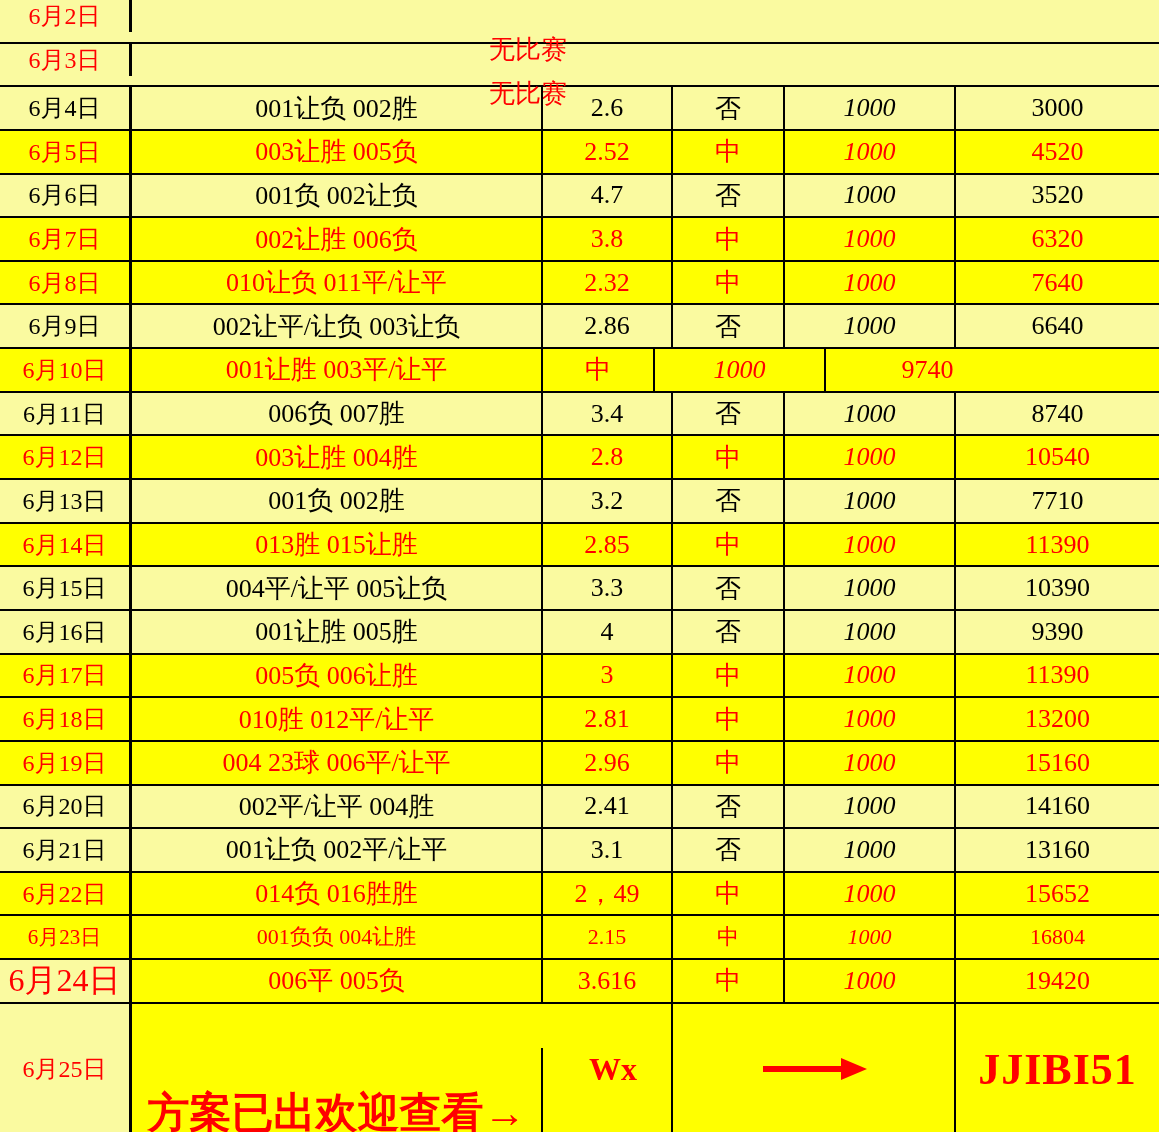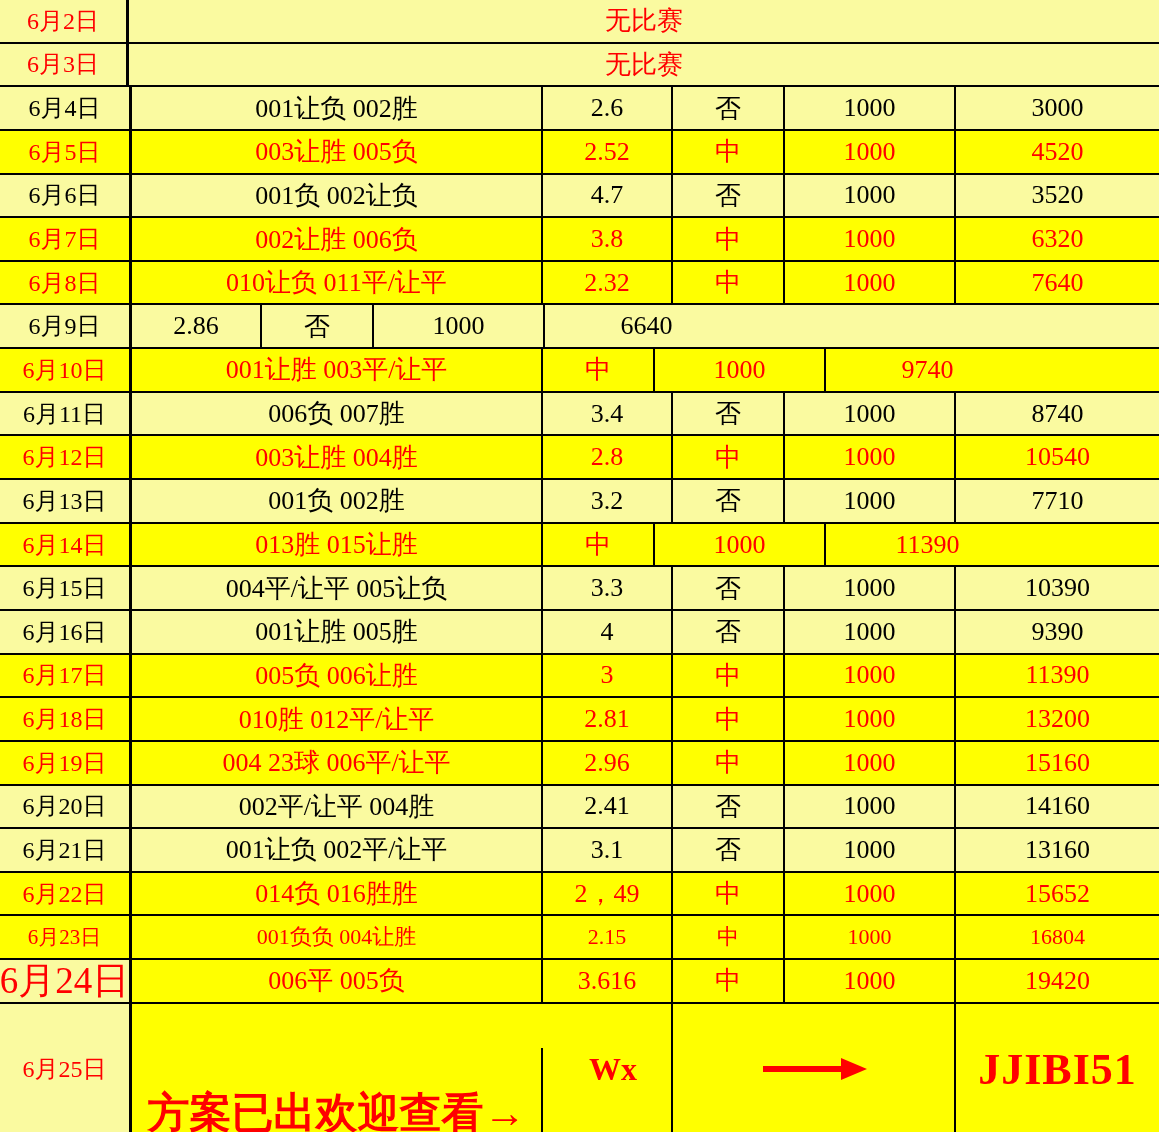--- a/index.html
+++ b/index.html
@@ -19,36 +19,36 @@
   .row{
     display:flex;
     height:43.65px;
     box-sizing:border-box;
     border-bottom:2px solid var(--line);
     background:var(--pale);
     color:var(--black);
     font-size:26px;
   }
   .row.win{background:var(--bright);color:var(--red);}
-  .row.nomatch{color:var(--red);}
+  .row.nomatch{color:var(--red);flex-direction:column;}
   .row.small{font-size:22px;}
   .cell{
     display:flex;align-items:center;justify-content:center;
     box-sizing:border-box;height:100%;
     white-space:nowrap;position:relative;
   }
   .c-date {width:132px;border-right:3px solid var(--line);font-size:24px;}
   .c-pick {width:411px;border-right:2px solid var(--line);}
   .c-odds {width:130px;border-right:2px solid var(--line);}
   .c-result{width:112px;border-right:2px solid var(--line);}
-  .c-stake{width:171px;border-right:2px solid var(--line);}
+  .c-stake{width:171px;border-right:2px solid var(--line);font-style:italic;}
   .c-total{width:203px;}
   .c-rest {width:1056px;} 
   .row.small .c-date{font-size:21px;}
-  .date-big .c-date{font-size:37px;}
+  .date-big .c-date{font-size:32px;}
   .date-pale .c-date{background:var(--pale);}
   
   .row.footer{
     height:133px;
     background:var(--bright);color:var(--red);
     border-bottom:2px solid var(--line);
   }
   .row.footer .c-date{background:var(--pale);font-size:24px;}
   .row.footer .c-pick{font-size:42px;font-weight:bold;margin-top:44px;}
   .row.footer .c-odds{font-size:32px;font-weight:bold;padding-left:12px;}
@@ -103,20 +103,21 @@
     <div class="row win">
       <div class="cell c-date">6月8日</div>
       <div class="cell c-pick">010让负 011平/让平</div>
       <div class="cell c-odds">2.32</div>
       <div class="cell c-result">中</div>
       <div class="cell c-stake">1000</div>
       <div class="cell c-total">7640</div>
     </div>
     <div class="row">
       <div class="cell c-date">6月9日</div>
+      <div class="cell c-pick">002让平/让负 003让负</div>
       <div class="cell c-odds">2.86</div>
       <div class="cell c-result">否</div>
       <div class="cell c-stake">1000</div>
       <div class="cell c-total">6640</div>
     </div>
     <div class="row win">
       <div class="cell c-date">6月10日</div>
       <div class="cell c-pick">001让胜 003平/让平</div>
       <div class="cell c-result">中</div>
       <div class="cell c-stake">1000</div>
@@ -142,20 +143,21 @@
       <div class="cell c-date">6月13日</div>
       <div class="cell c-pick">001负 002胜</div>
       <div class="cell c-odds">3.2</div>
       <div class="cell c-result">否</div>
       <div class="cell c-stake">1000</div>
       <div class="cell c-total">7710</div>
     </div>
     <div class="row win">
       <div class="cell c-date">6月14日</div>
       <div class="cell c-pick">013胜 015让胜</div>
+      <div class="cell c-odds">2.85</div>
       <div class="cell c-result">中</div>
       <div class="cell c-stake">1000</div>
       <div class="cell c-total">11390</div>
     </div>
     <div class="row">
       <div class="cell c-date">6月15日</div>
       <div class="cell c-pick">004平/让平 005让负</div>
       <div class="cell c-odds">3.3</div>
       <div class="cell c-result">否</div>
       <div class="cell c-stake">1000</div>

